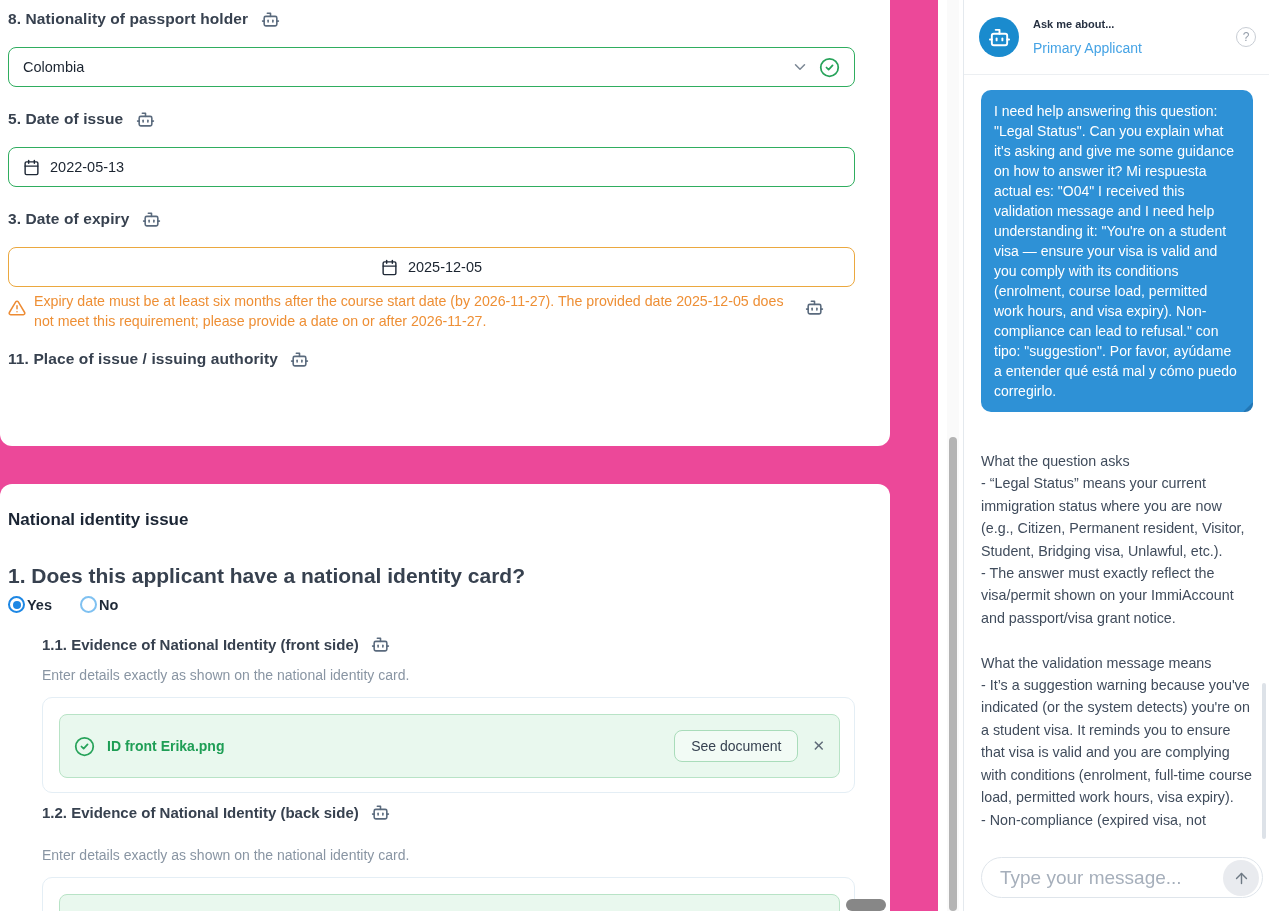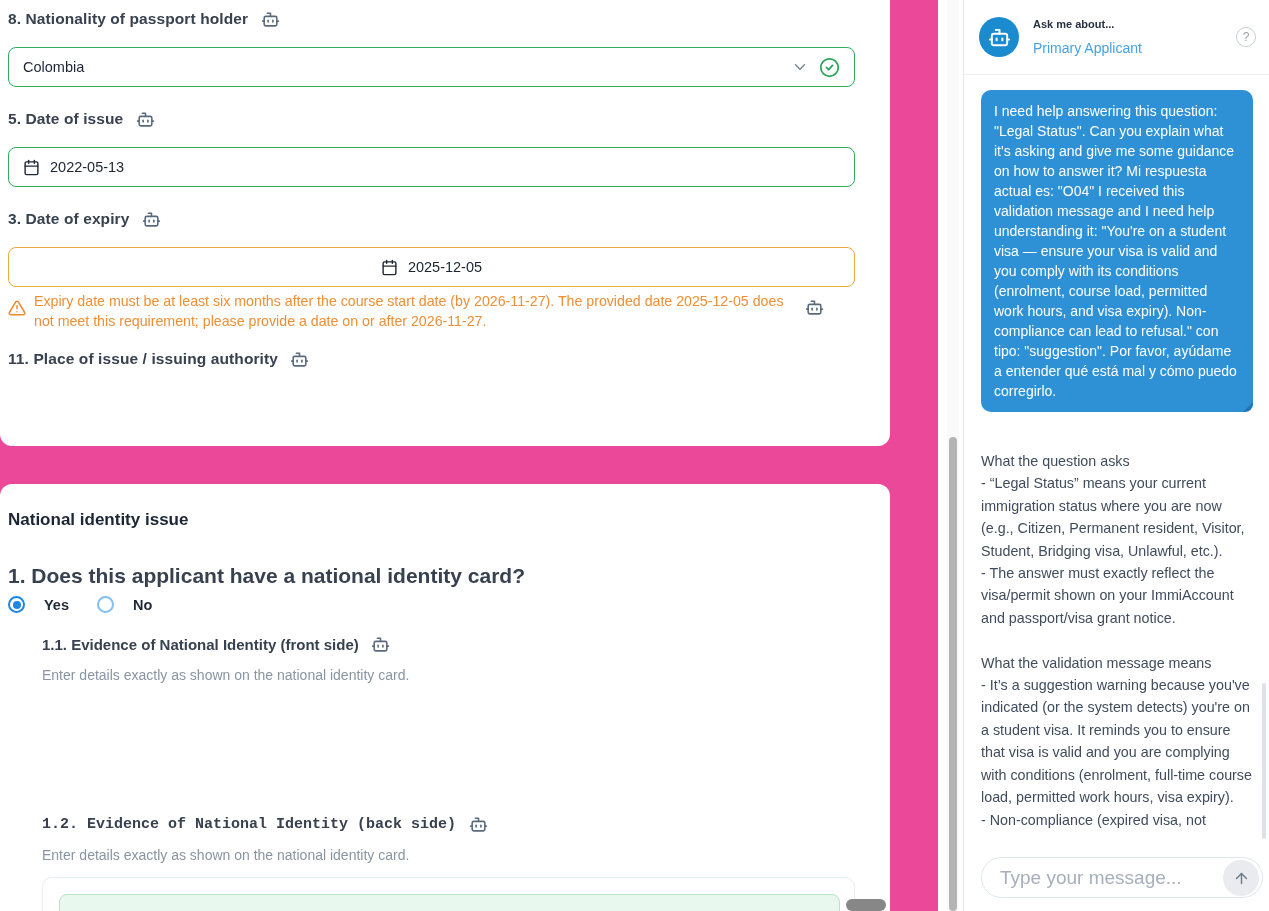--- a/index.html
+++ b/index.html
@@ -29,21 +29,21 @@
   .cal svg { width:17px; height:17px; stroke:#1f2937; display:block; }
   .warning-row { position:absolute; left:8px; top:291px; width:846px; display:flex; align-items:flex-start; }
   .warn-tri { margin-top:8px; }
   .warn-tri svg { width:18px; height:18px; stroke:#ed8b33; }
   .warning-text { margin-left:8px; width:764px; font-size:14.2px; line-height:20px; color:#ee8f35; }
   .warning-bot { margin-left:6px; margin-top:6px; }
   
   .section-title { position:absolute; left:8px; top:26px; font-size:17px; font-weight:700; color:#1b2534; }
   .question { position:absolute; left:8px; top:80px; font-size:21px; font-weight:600; color:#37414f; }
   .radio-row { position:absolute; left:8px; top:112px; display:flex; gap:28px; align-items:center; }
-  .radio-opt { display:flex; align-items:center; gap:19px; cursor:pointer;justify-content:center; }
+  .radio-opt { display:flex; align-items:center; gap:2px; cursor:pointer;justify-content:center; }
   .radio-circle { width:17px; height:17px; border-radius:50%; border:2px solid #7fc1f1; background:#fff; position:relative; }
   .radio-circle.on { border-color:#1d87e4; }
   .radio-circle.on::after { content:""; position:absolute; left:2.5px; top:2.5px; width:8px; height:8px; border-radius:50%; background:#1d87e4; }
   .radio-label { font-size:14.5px; font-weight:600; color:#1f2937; }
   .sub-label-row { position:absolute; left:42px; display:flex; align-items:center; gap:12px; }
   .sub-label { font-size:15px; font-weight:600; color:#37414f; }
   .help-text { position:absolute; left:42px; font-size:14px; color:#8995a3; }
   .upload-box { position:absolute; left:42px; width:813px; height:96px; background:#fff; border:1px solid #e4eef5; border-radius:10px; }
   .file-chip { position:absolute; left:16px; top:16px; width:781px; height:64px; background:#e9f8ee; border:1px solid #b8e3c6; border-radius:8px; display:flex; align-items:center; padding:0 14px; }
   .file-chip .check { margin-right:12px; }
@@ -219,22 +219,35 @@
               <path d="M12 8V4H8"></path>
               <rect x="4" y="8" width="16" height="12" rx="2"></rect>
               <path d="M2 14h2"></path>
               <path d="M20 14h2"></path>
               <path d="M15 13v2"></path>
               <path d="M9 13v2"></path>
             </svg>
         </span>
       </div>
       <div class="help-text" style="top:183px;">Enter details exactly as shown on the national identity card.</div>
-
-      <div class="sub-label-row" style="top:330px;font-family:Liberation Mono, monospace;">
+      <div class="upload-box" style="top:213px;">
+        <div class="file-chip">
+          <span class="check">
+            <svg viewBox="0 0 24 24" fill="none" stroke-width="2" stroke-linecap="round" stroke-linejoin="round">
+                <circle cx="12" cy="12" r="10"></circle>
+                <path d="M8.5 12l2.5 2.5 4.5-5"></path>
+              </svg>
+          </span>
+          <span class="file-name">ID front Erika.png</span>
+          <span class="see-doc-btn">See document</span>
+          <span class="remove-x">✕</span>
+        </div>
+      </div>
+
+      <div class="sub-label-row" style="top:318px;">
         <span class="sub-label">1.2. Evidence of National Identity (back side)</span>
         <span class="bot-btn">
           <svg viewBox="0 0 24 24" fill="none" stroke-width="2" stroke-linecap="round" stroke-linejoin="round">
               <path d="M12 8V4H8"></path>
               <rect x="4" y="8" width="16" height="12" rx="2"></rect>
               <path d="M2 14h2"></path>
               <path d="M20 14h2"></path>
               <path d="M15 13v2"></path>
               <path d="M9 13v2"></path>
             </svg>

